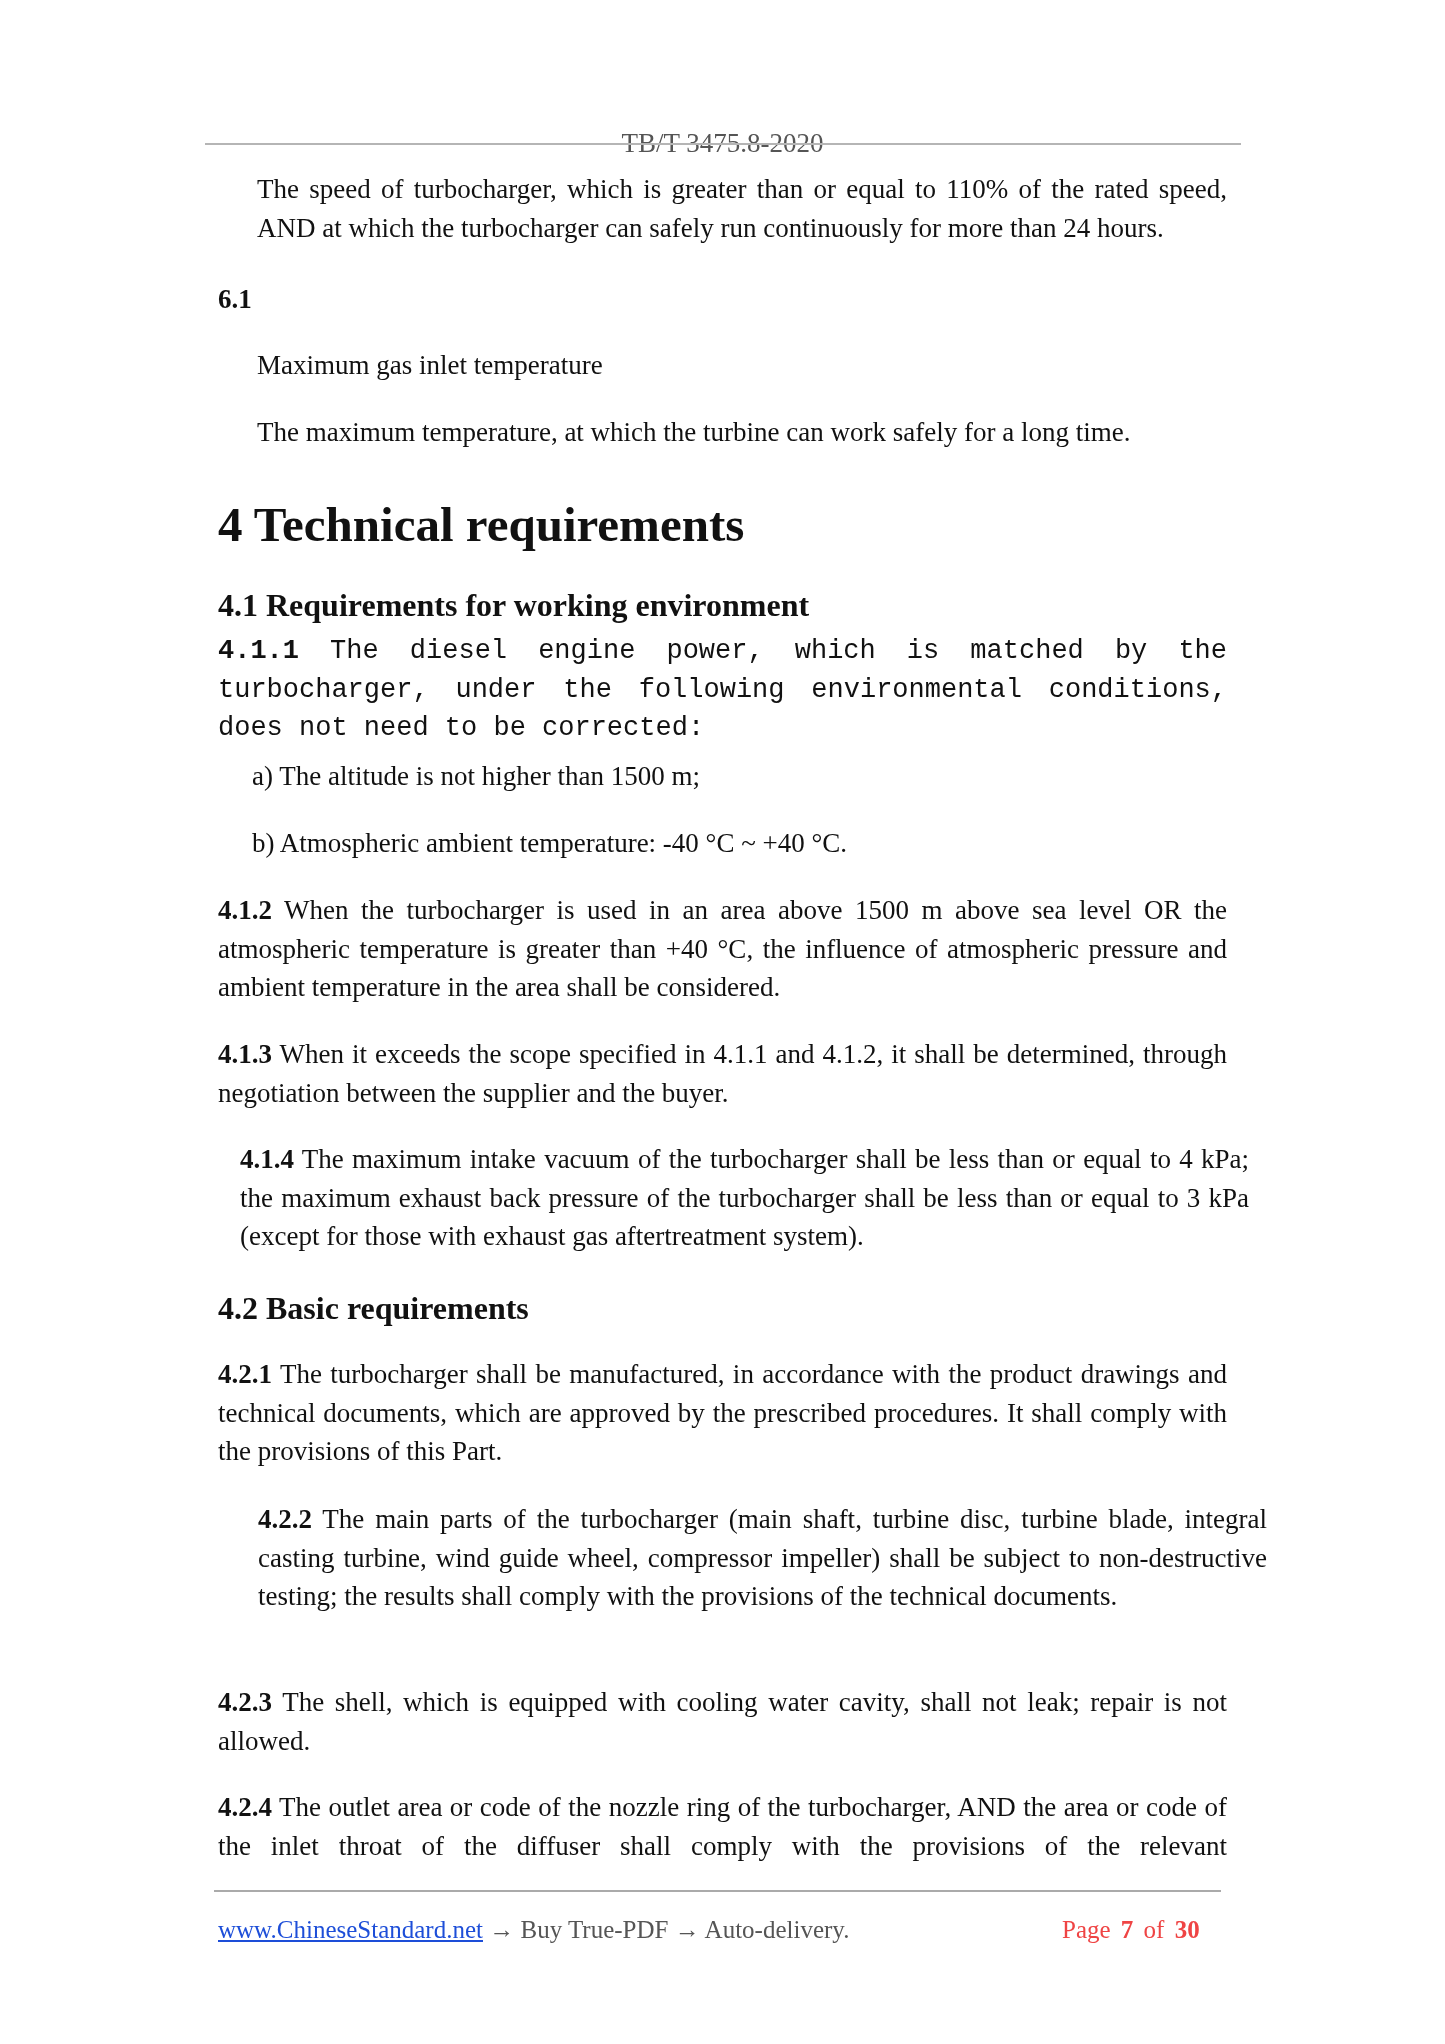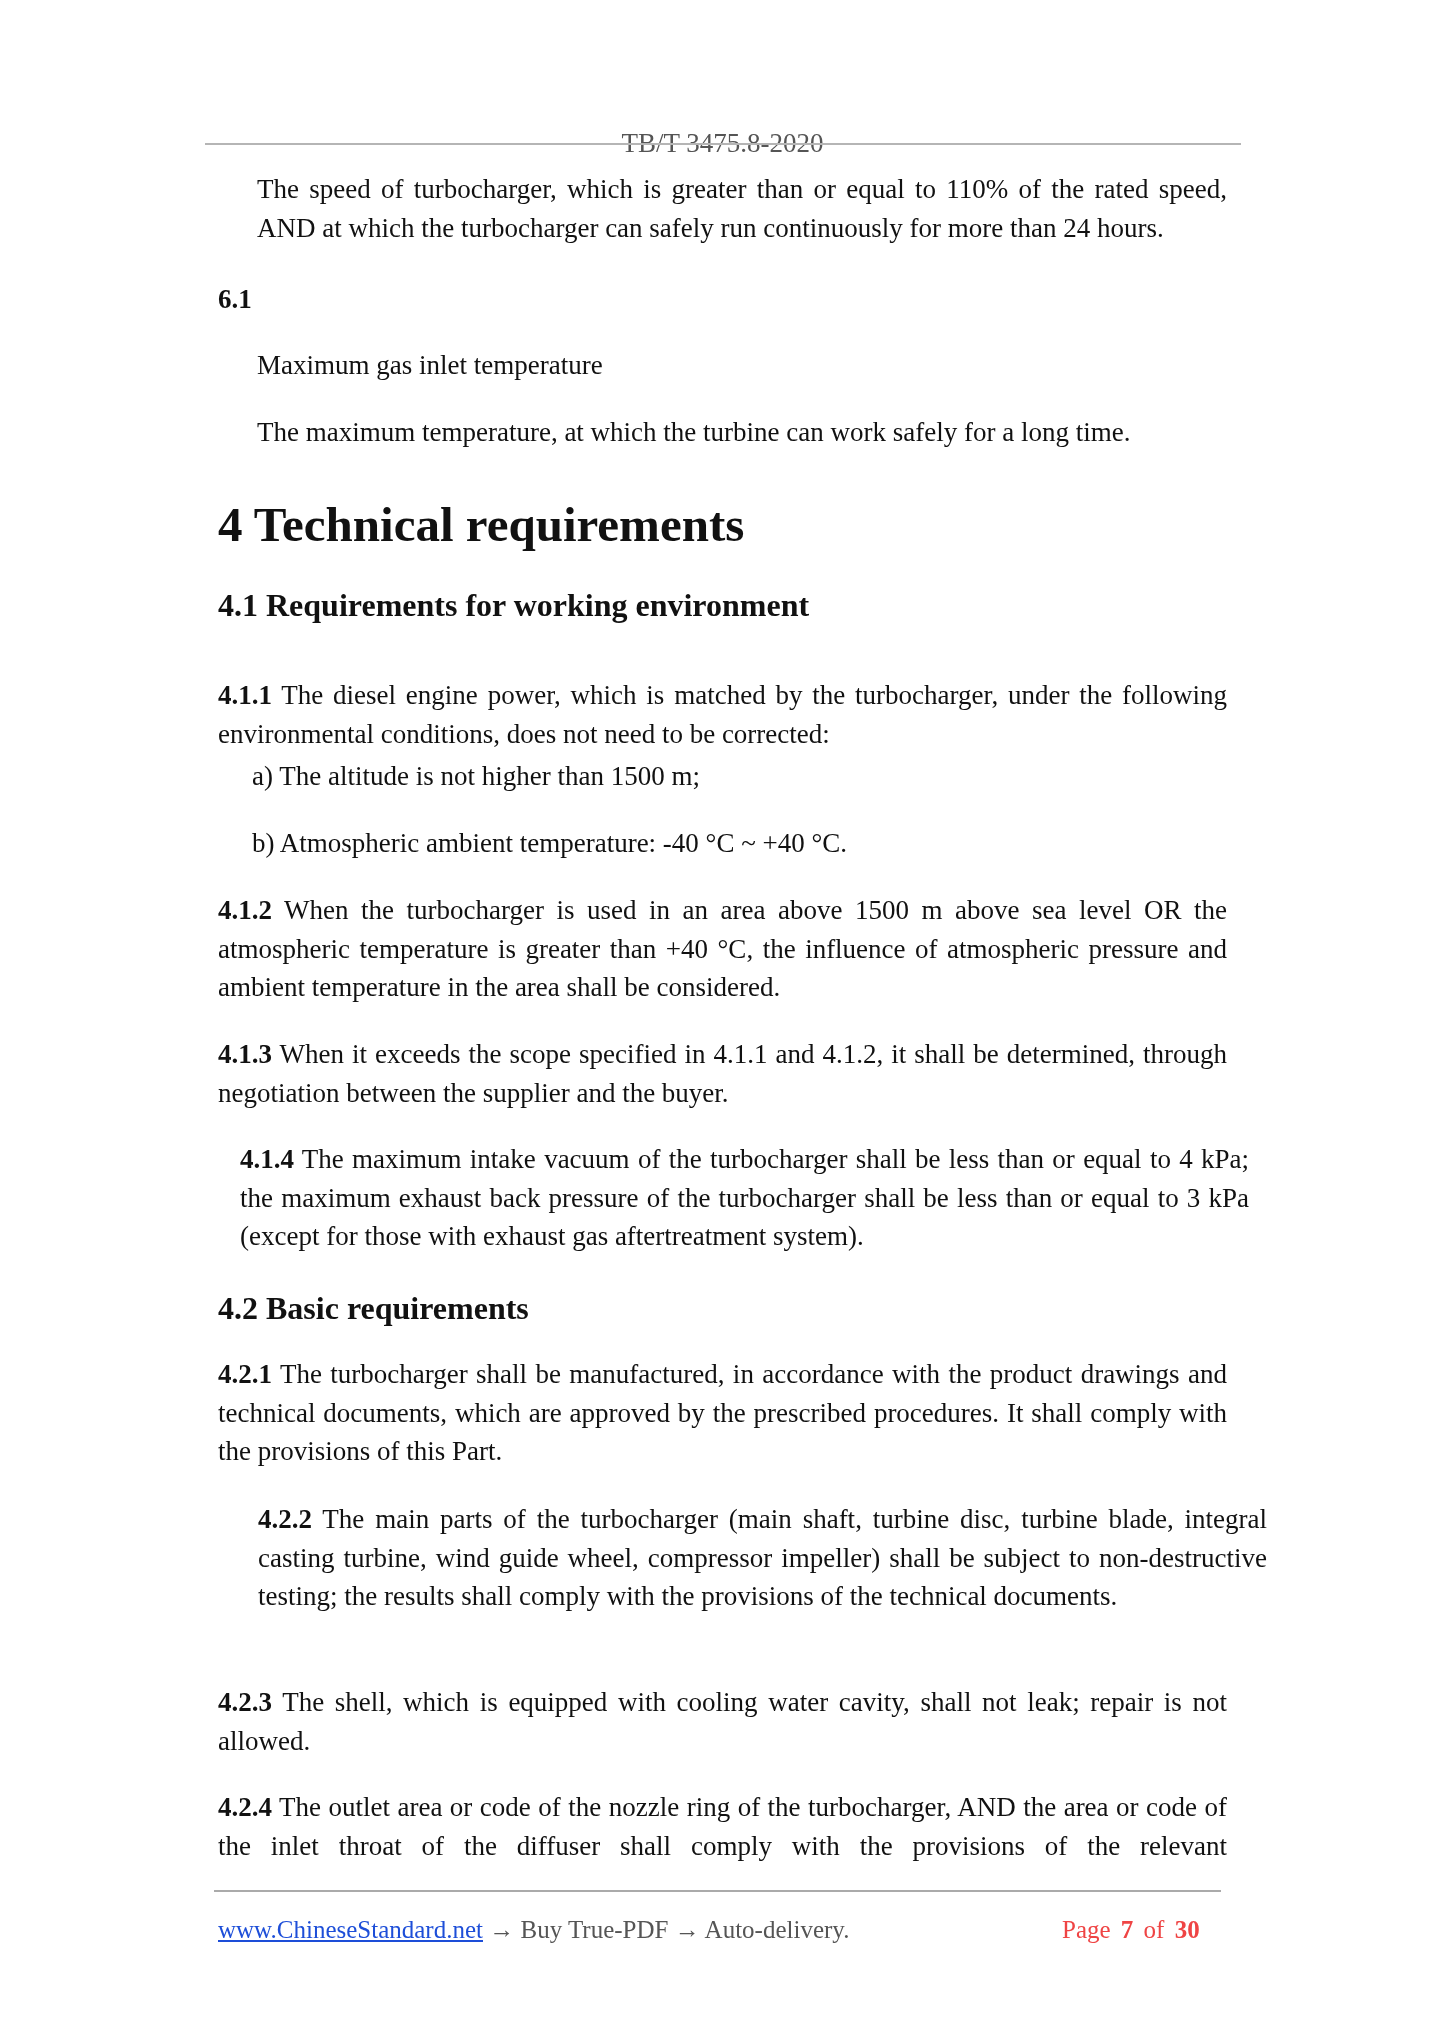--- a/index.html
+++ b/index.html
@@ -29,21 +29,21 @@
 <p class="p just" style="top:170px; left:257px; width:970px;">The speed of turbocharger, which is greater than or equal to 110% of the rated speed, AND at which the turbocharger can safely run continuously for more than 24 hours.</p>
 
 <p class="p b" style="top:280px; left:218px;">6.1</p>
 <p class="p" style="top:346px; left:257px;">Maximum gas inlet temperature</p>
 <p class="p" style="top:413px; left:257px;">The maximum temperature, at which the turbine can work safely for a long time.</p>
 
 <h1 class="h1" style="top:496px; left:218px;">4 Technical requirements</h1>
 
 <h2 class="h2" style="top:587px; left:218px;">4.1 Requirements for working environment</h2>
 
-<p class="p just" style="top:676px; left:218px; width:1009px;"><span class="b">4.1.1</span><span> The diesel engine power, which is matched by the turbocharger, under the following environmental conditions, does not need to be corrected:</span></p>
+<p class="p just" style="top:632px; left:218px; width:1009px;font-family:Liberation Mono, monospace;"><span class="b">4.1.1</span><span> The diesel engine power, which is matched by the turbocharger, under the following environmental conditions, does not need to be corrected:</span></p>
 
 <p class="p" style="top:757px; left:252px;">a) The altitude is not higher than 1500 m;</p>
 <p class="p" style="top:824px; left:252px;">b) Atmospheric ambient temperature: -40 °C ~ +40 °C.</p>
 
 <p class="p just" style="top:891px; left:218px; width:1009px;"><span class="b">4.1.2</span><span> When the turbocharger is used in an area above 1500 m above sea level OR the atmospheric temperature is greater than +40 °C, the influence of atmospheric pressure and ambient temperature in the area shall be considered.</span></p>
 
 <p class="p just" style="top:1035px; left:218px; width:1009px;"><span class="b">4.1.3</span><span> When it exceeds the scope specified in 4.1.1 and 4.1.2, it shall be determined, through negotiation between the supplier and the buyer.</span></p>
 
 <p class="p just" style="top:1140px; left:218px; width:1009px;margin-left:22px;"><span class="b">4.1.4</span><span> The maximum intake vacuum of the turbocharger shall be less than or equal to 4 kPa; the maximum exhaust back pressure of the turbocharger shall be less than or equal to 3 kPa (except for those with exhaust gas aftertreatment system).</span></p>
 

